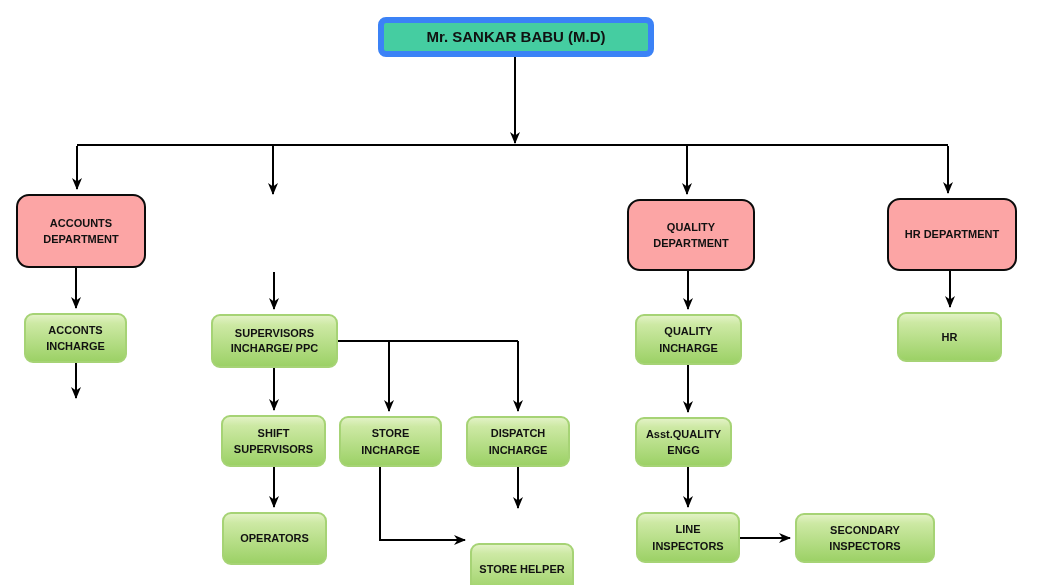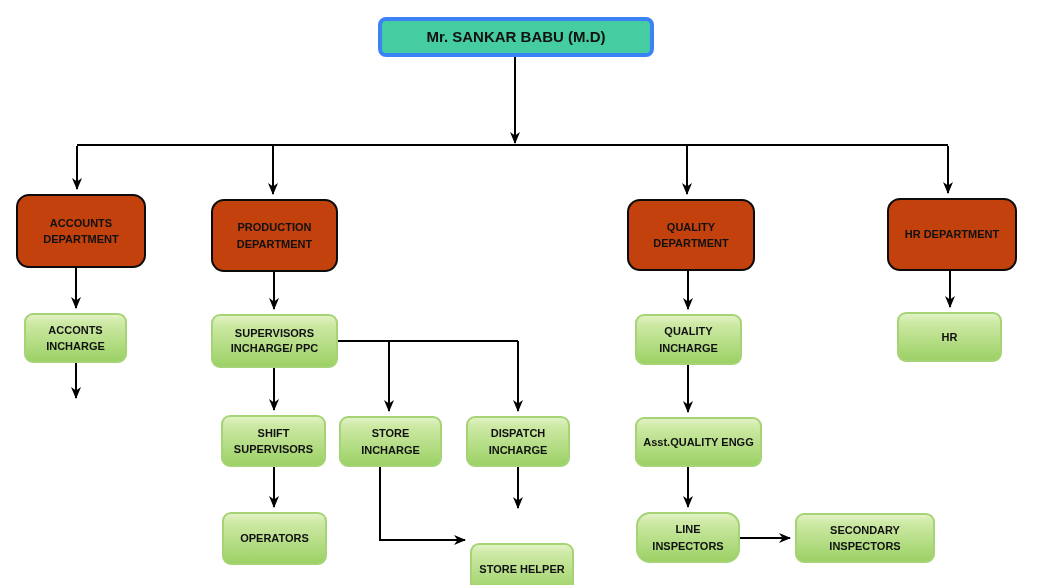--- a/index.html
+++ b/index.html
@@ -17,27 +17,27 @@
     text-align:center;
     font-weight:bold;
     color:#111111;
     font-size:11px;
     line-height:1.5;
     padding:3px 6px;
     box-sizing:border-box;
   }
   .exec{
     background:#45cda1;
-    border:4px solid #3b82f6;
+    border:6px solid #3b82f6;
     border-radius:8px;
     font-size:15px;
     line-height:1.2;
   }
   .dept{
-    background:#c2410c;
+    background:#fca5a5;
     border:2px solid #0b0b0b;
     border-radius:13px;
   }
   .staff{
     background:linear-gradient(to bottom,#e2f2c5 0%,#cde9a4 18%,#9cd166 100%);
     border:2px solid #a6d375;
     border-radius:9px;
   }
 </style>
 </head>
@@ -82,21 +82,20 @@
       <path d="M740 538 H790" marker-end="url(#ah)"></path>
 
       <path d="M950 271 V307" marker-end="url(#ah)"></path>
     </g>
   </svg>
 
   <div class="node exec" style="left:378px;top:17px;width:276px;height:40px;">Mr. SANKAR BABU (M.D)</div>
 
   <div class="node dept" style="left:16px;top:194px;width:130px;height:74px;">ACCOUNTS DEPARTMENT</div>
 
-  <div class="node dept" style="left:211px;top:199px;width:127px;height:73px;">PRODUCTION DEPARTMENT</div>
 
   <div class="node dept" style="left:627px;top:199px;width:128px;height:72px;">QUALITY DEPARTMENT</div>
 
   <div class="node dept" style="left:887px;top:198px;width:130px;height:73px;">HR DEPARTMENT</div>
 
   <div class="node staff" style="left:24px;top:313px;width:103px;height:50px;text-align:center;">ACCONTS INCHARGE</div>
 
 
   <div class="node staff" style="left:211px;top:314px;width:127px;height:54px;line-height:1.35;">SUPERVISORS INCHARGE/ PPC</div>
 
@@ -105,21 +104,21 @@
   <div class="node staff" style="left:339px;top:416px;width:103px;height:51px;">STORE INCHARGE</div>
 
   <div class="node staff" style="left:466px;top:416px;width:104px;height:51px;">DISPATCH INCHARGE</div>
 
   <div class="node staff" style="left:222px;top:512px;width:105px;height:53px;">OPERATORS</div>
 
   <div class="node staff" style="left:470px;top:543px;width:104px;height:52px;">STORE HELPER</div>
 
   <div class="node staff" style="left:635px;top:314px;width:107px;height:51px;">QUALITY INCHARGE</div>
 
-  <div class="node staff" style="left:635px;top:417px;width:127px;height:50px;">Asst.QUALITY ENGG</div>
+  <div class="node staff" style="left:635px;top:417px;width:97px;height:50px;">Asst.QUALITY ENGG</div>
 
-  <div class="node staff" style="left:636px;top:512px;width:104px;height:51px;border-radius:14px;">LINE INSPECTORS</div>
+  <div class="node staff" style="left:636px;top:512px;width:104px;height:51px;">LINE INSPECTORS</div>
 
   <div class="node staff" style="left:795px;top:513px;width:140px;height:50px;">SECONDARY INSPECTORS</div>
 
   <div class="node staff" style="left:897px;top:312px;width:105px;height:50px;">HR</div>
 
 </div>
 
 </body></html>

